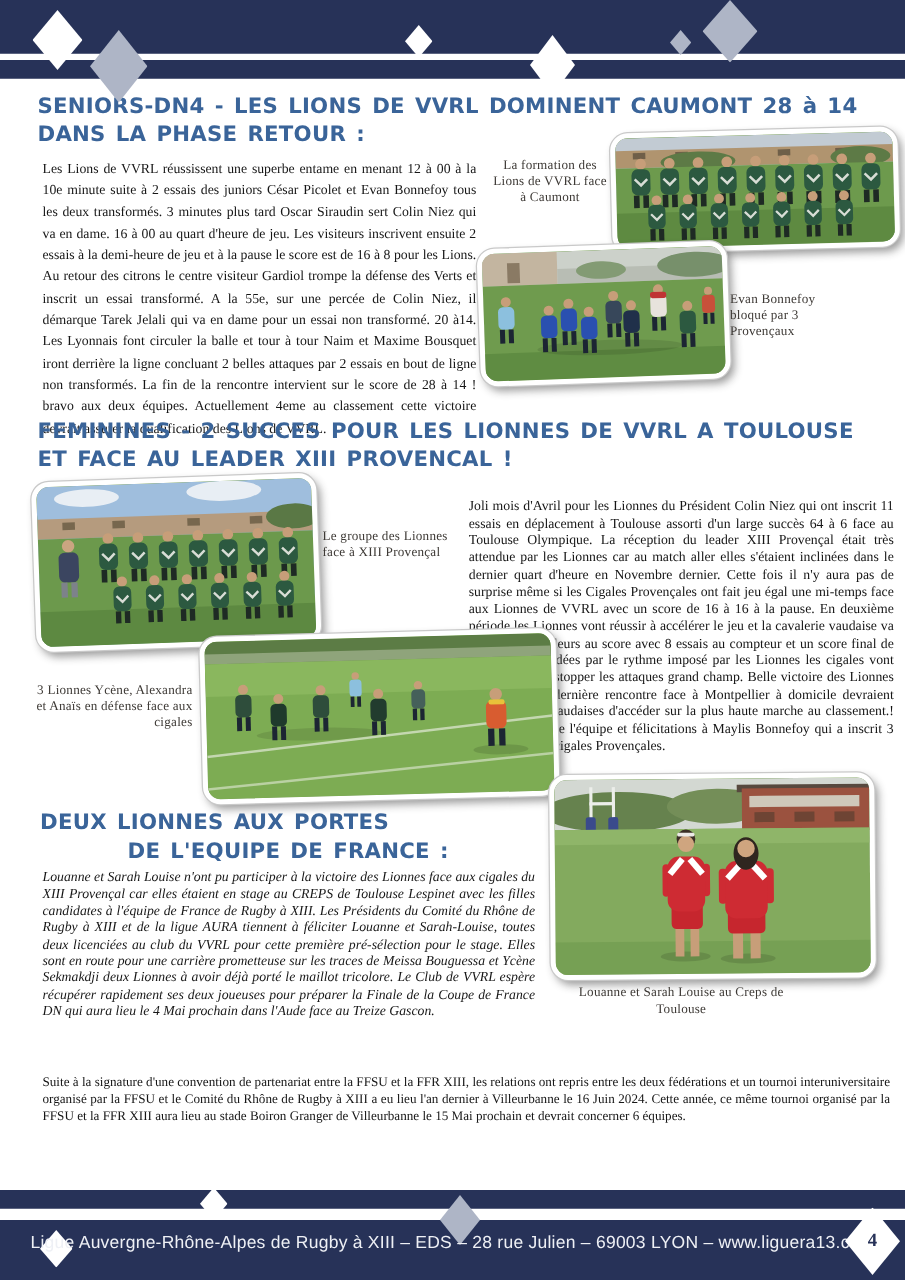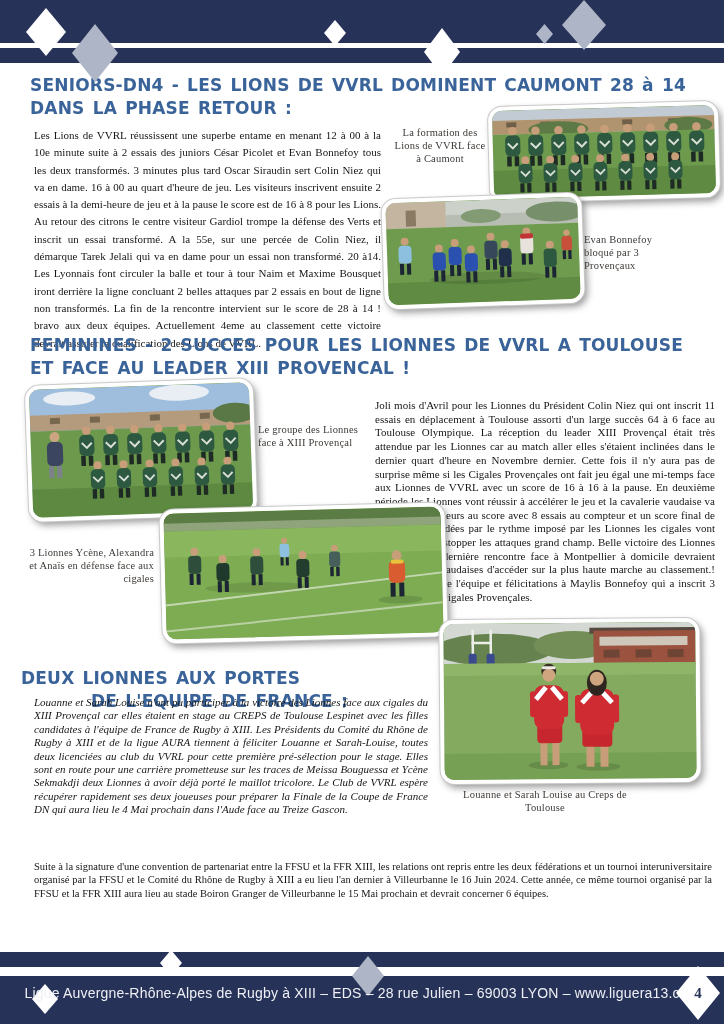--- a/index.html
+++ b/index.html
@@ -27,21 +27,21 @@
            display:flex;align-items:center;justify-content:center;}
   .page-dm span{font-family:"Liberation Serif",serif;font-weight:bold;font-size:15px;color:var(--navy,#273258);}
   .footer-text{position:absolute;left:0;top:985px;width:724px;text-align:center;z-index:3;
                font-family:"Liberation Sans",sans-serif;font-size:14px;letter-spacing:.2px;color:#eef0f5;}
   
   .headline{position:absolute;color:var(--headline_blue,#3a6499);
             font-family:"DejaVu Sans",sans-serif;font-weight:700;
             font-size:17px;line-height:23px;letter-spacing:.2px;word-spacing:2px;white-space:nowrap;}
   .h1pos{left:30px;top:74px;}
   .h2pos{left:30px;top:334px;}
-  .h3pos{left:21px;top:647px;margin-top:20px;}
+  .h3pos{left:32px;top:647px;}
   .h3pos .ln2{padding-left:70px;}
   .h4pos{left:30px;top:830px;font-size:16px;}
   
   .body{position:absolute;margin:4px;text-align:justify;color:#161616;font-family:"Liberation Serif",serif;}
   .p1{left:30px;top:123px;width:347px;font-size:11px;line-height:17.3px;}
   .p2{left:371px;top:395px;width:340px;font-size:11px;line-height:13.7px;}
   .p3{left:30px;top:692px;width:394px;font-size:11px;line-height:13.4px;font-style:italic;}
   .p4{left:30px;top:856px;width:678px;font-size:10.5px;line-height:13.3px;}
   
   .caption{position:absolute;font-family:Liberation Serif, serif;font-size:10.5px;line-height:13px;

